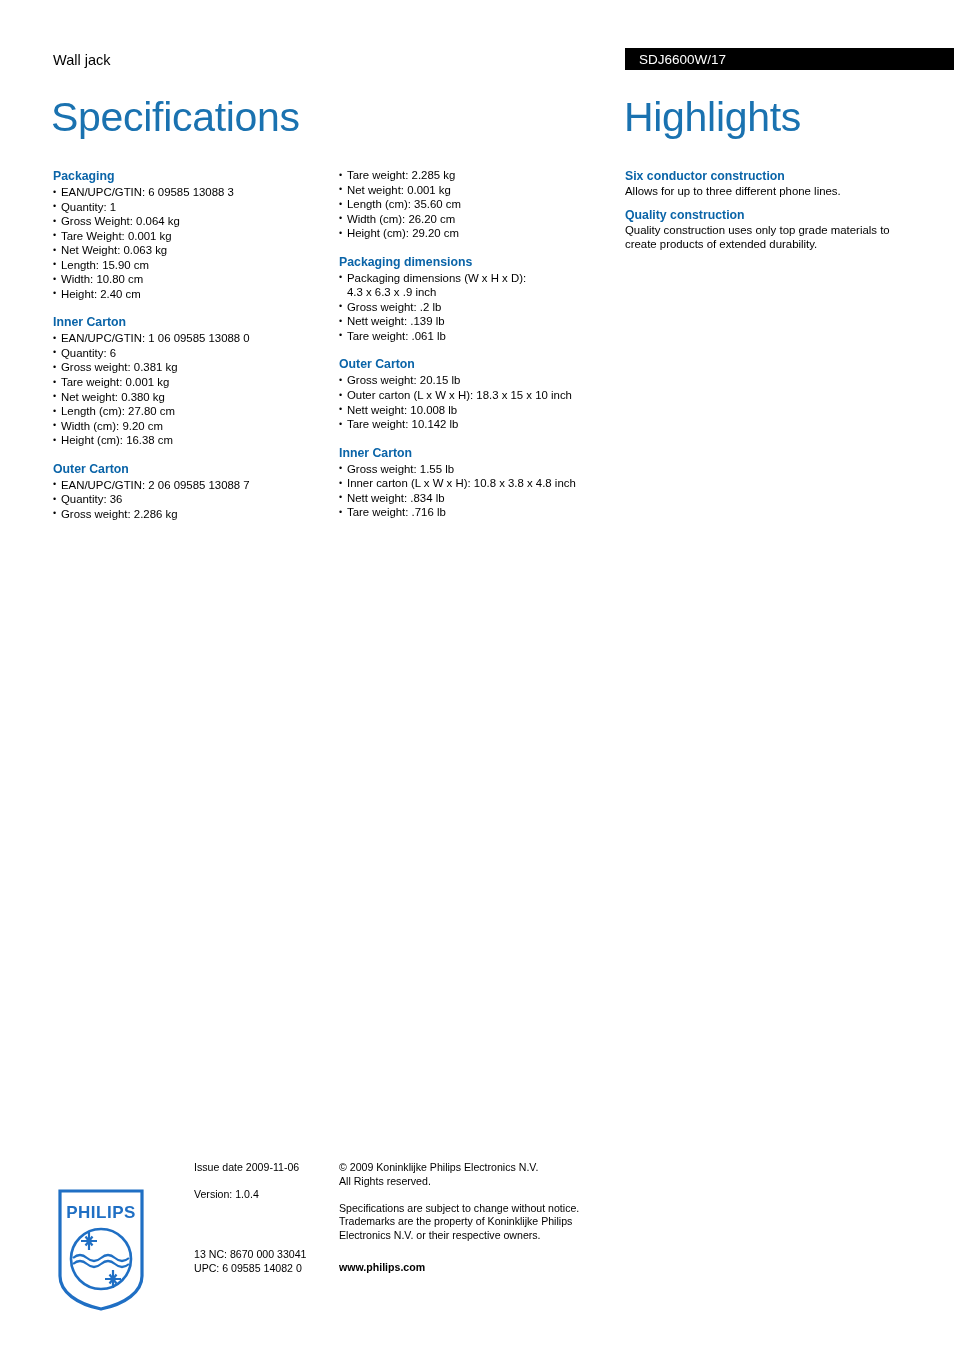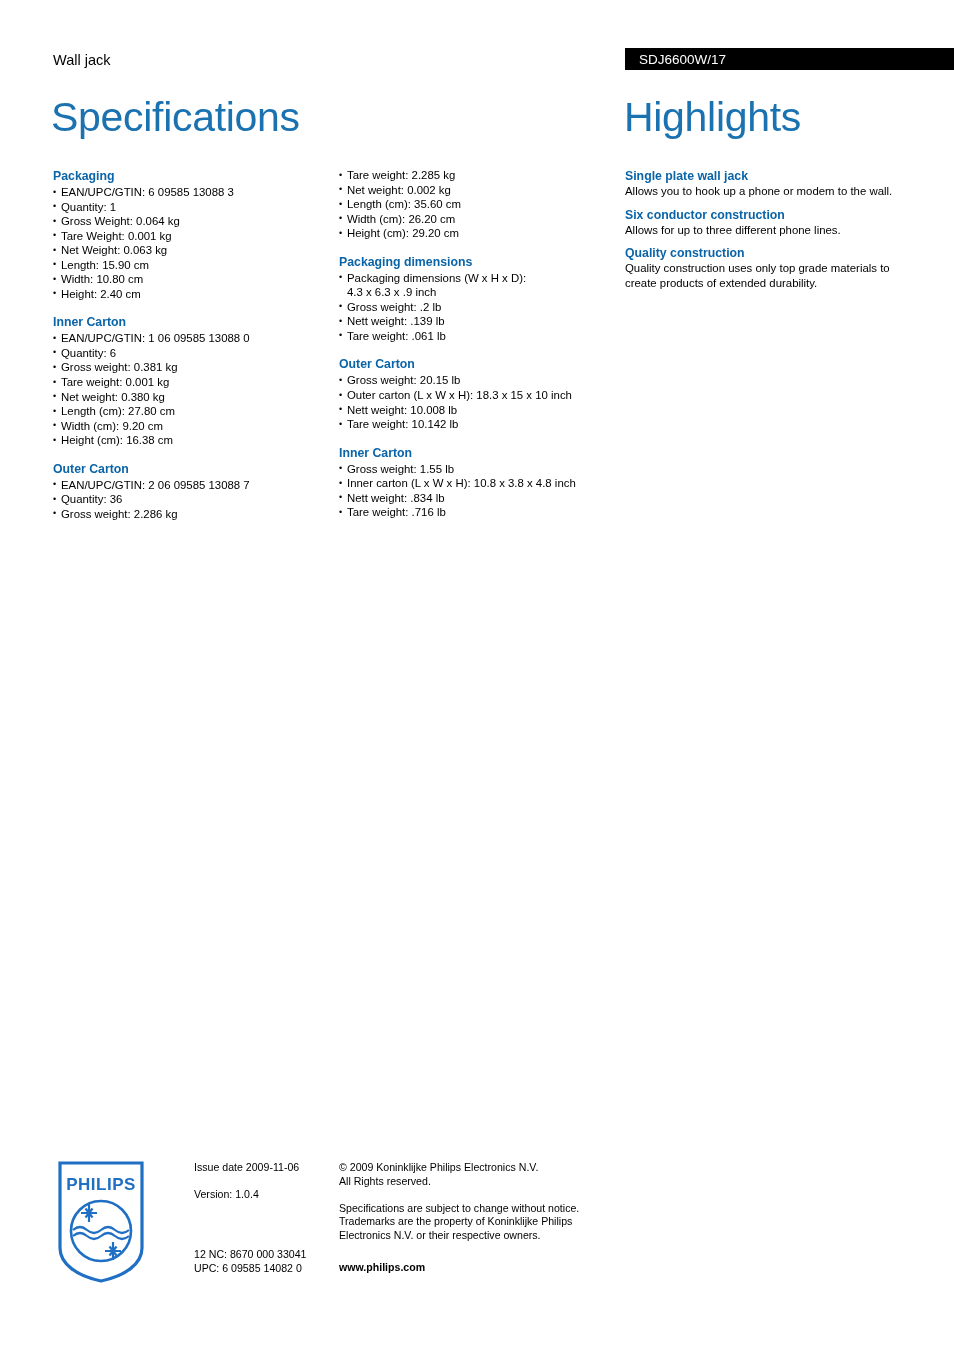--- a/index.html
+++ b/index.html
@@ -130,21 +130,21 @@
     line-height: 16px;
   }
   .hl-body {
     font-size: 11.4px;
     line-height: 14.55px;
     color: #000;
   }
   .logo-wrap {
     position: absolute;
     left: 57px;
-    top: 1160px;
+    top: 1188px;
     width: 88px;
     height: 124px;
   }
   .logo-wrap svg { display: block; }
 
   .foot-col-a {
     position: absolute;
     left: 194px;
     top: 1161px;
     width: 140px;
@@ -236,21 +236,21 @@
       </ul>
     </div>
 
   </div>
 
   <div class="col col-2">
 
     <div class="sec">
       <ul class="speclist">
         <li>Tare weight: 2.285 kg</li>
-        <li>Net weight: 0.002 kg</li>
+        <li>Net weight: 0.001 kg</li>
         <li>Length (cm): 35.60 cm</li>
         <li>Width (cm): 26.20 cm</li>
         <li>Height (cm): 29.20 cm</li>
       </ul>
     </div>
 
     <div class="sec">
       <div class="sec-head">Packaging dimensions</div>
       <ul class="speclist">
         <li><span>Packaging dimensions (W x H x D):</span><span class="cont">4.3 x 6.3 x .9 inch</span></li>
@@ -277,24 +277,20 @@
         <li>Inner carton (L x W x H): 10.8 x 3.8 x 4.8 inch</li>
         <li>Nett weight: .834 lb</li>
         <li>Tare weight: .716 lb</li>
       </ul>
     </div>
 
   </div>
 
   <div class="col col-3">
 
-    <div class="hl">
-      <div class="hl-head">Single plate wall jack</div>
-      <div class="hl-body">Allows you to hook up a phone or modem to the wall.</div>
-    </div>
 
     <div class="hl">
       <div class="hl-head">Six conductor construction</div>
       <div class="hl-body">Allows for up to three different phone lines.</div>
     </div>
 
     <div class="hl">
       <div class="hl-head">Quality construction</div>
       <div class="hl-body">Quality construction uses only top grade materials to create products of extended durability.</div>
     </div>
@@ -321,21 +317,21 @@
     </svg>
   </div>
 
   <div class="foot-col-a">
     <div>Issue date 2009-11-06</div>
     <div class="gapline"></div>
     <div>Version: 1.0.4</div>
   </div>
 
   <div class="nc-block">
-    <div>12 NC: 8670 000 33041</div>
+    <div>13 NC: 8670 000 33041</div>
     <div>UPC: 6 09585 14082 0</div>
   </div>
 
   <div class="foot-col-b">
     <div>© 2009 Koninklijke Philips Electronics N.V.</div>
     <div>All Rights reserved.</div>
     <div class="gapline"></div>
     <div>Specifications are subject to change without notice.</div>
     <div>Trademarks are the property of Koninklijke Philips</div>
     <div>Electronics N.V. or their respective owners.</div>

